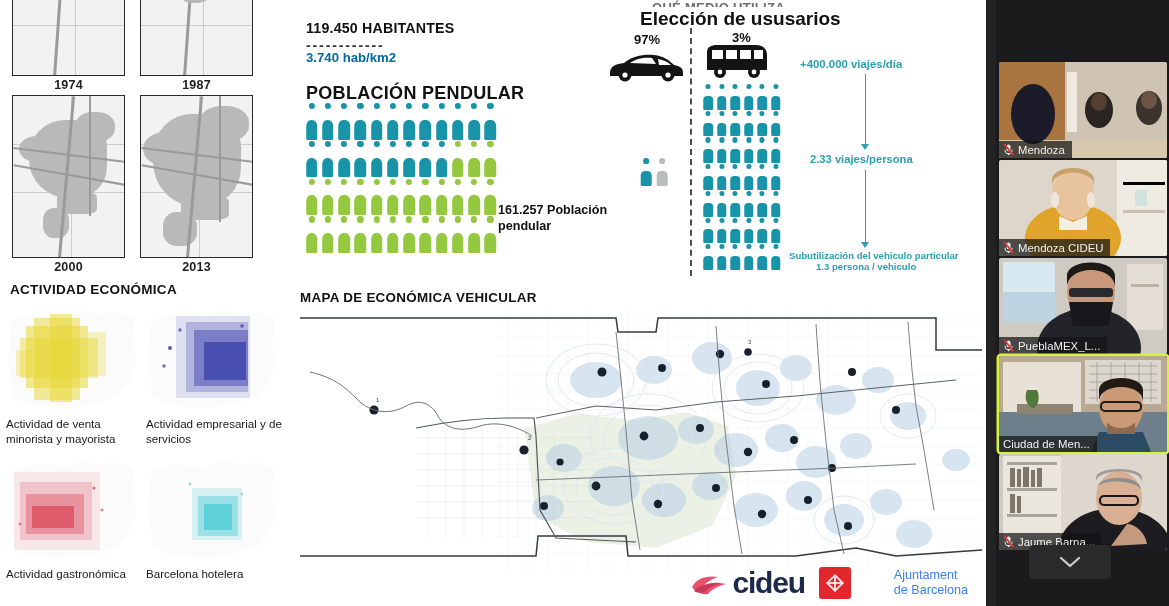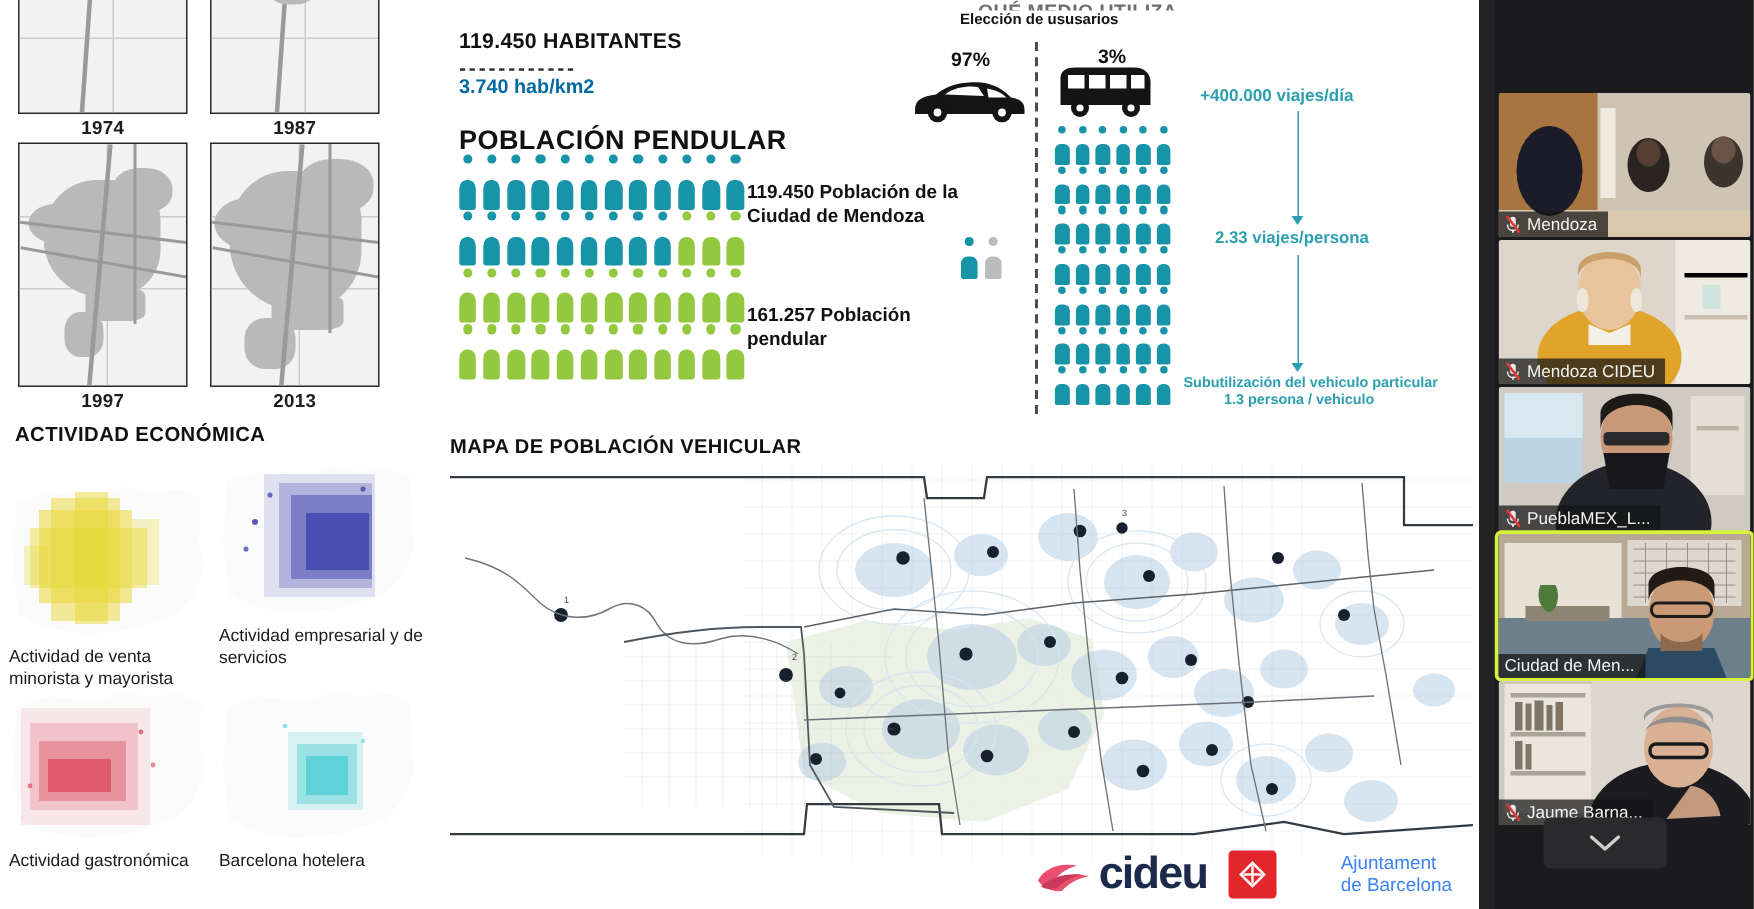--- a/index.html
+++ b/index.html
@@ -102,21 +102,21 @@
   .grey  { color: #b8bcbd; }
 
   .pop-note { position: absolute; font-size: 12.6px; font-weight: bold; color: #111; line-height: 1.3; }
 
   .divider-dash {
     position: absolute;
     border-left: 2px dashed #4c4c4c;
   }
 
   .pct { position: absolute; font-size: 13px; font-weight: bold; color: #111; }
-  .choice-title { position: absolute; font-size: 10px; font-weight: bold; color: #111; }
+  .choice-title { position: absolute; font-size: 19px; font-weight: bold; color: #111; }
   .cut-title {
     position: absolute; font-size: 13px; font-weight: bold; color: #6e6e6e;
     overflow: hidden; height: 7px; letter-spacing: .3px;
   }
 
   
   .car-icon { position: absolute; }
   .bus-icon { position: absolute; }
 
   
@@ -220,21 +220,21 @@
           <div class="hm-urban" style="left:16px;top:24px;width:78px;height:78px;border-radius:46% 34% 40% 50%;"></div>
           <div class="hm-urban" style="left:6px;top:40px;width:36px;height:26px;border-radius:50%;"></div>
           <div class="hm-urban" style="left:62px;top:16px;width:40px;height:30px;border-radius:45%;"></div>
           <div class="hm-urban" style="left:44px;top:96px;width:40px;height:22px;border-radius:25%;"></div>
           <div class="hm-urban" style="left:30px;top:112px;width:26px;height:30px;border-radius:40%;"></div>
           <div class="hm-road" style="left:52px;top:0;width:3px;height:163px;transform:rotate(5deg);"></div>
           <div class="hm-road" style="left:0;top:58px;width:113px;height:2px;transform:rotate(7deg);"></div>
           <div class="hm-road" style="left:0;top:78px;width:113px;height:2px;transform:rotate(10deg);"></div>
           <div class="hm-road" style="left:76px;top:0;width:2px;height:120px;"></div>
         </div>
-        <div class="hmap-label">1997</div>
+        <div class="hmap-label">2000</div>
       </div>
 
       <div class="hmap-cell" style="left:140px; top:95px; width:113px;">
         <div class="hmap-frame" style="height:163px;">
           <div class="hm-thin" style="left:0;top:48px;width:100%;height:1px;"></div>
           <div class="hm-thin" style="left:0;top:96px;width:100%;height:1px;"></div>
           <div class="hm-thin" style="left:58px;top:0;width:1px;height:100%;"></div>
           <div class="hm-urban" style="left:12px;top:18px;width:88px;height:92px;border-radius:44% 36% 42% 48%;"></div>
           <div class="hm-urban" style="left:2px;top:36px;width:44px;height:34px;border-radius:50%;"></div>
           <div class="hm-urban" style="left:58px;top:10px;width:50px;height:36px;border-radius:45%;"></div>
@@ -247,21 +247,21 @@
         </div>
         <div class="hmap-label">2013</div>
       </div>
     </div>
 
     <div id="econ">
       <div class="section-title" style="margin-left:10px;">ACTIVIDAD ECONÓMICA</div>
 
       <div class="econ-grid" style="height:300px;">
 
-        <div class="econ-cell" style="left:6px; top:16px;">
+        <div class="econ-cell" style="left:6px; top:2px;">
           <div class="econ-map">
             <div class="econ-outline"></div>
             <svg class="econ-dots" viewBox="0 0 132 105">
               <g fill="#e8d735">
                 <rect x="20" y="18" width="62" height="62" opacity="0.55"></rect>
                 <rect x="28" y="10" width="46" height="82" opacity="0.5"></rect>
                 <rect x="14" y="30" width="78" height="40" opacity="0.45"></rect>
                 <rect x="44" y="6" width="22" height="88" opacity="0.5"></rect>
                 <rect x="82" y="24" width="18" height="44" opacity="0.3"></rect>
                 <rect x="10" y="42" width="16" height="26" opacity="0.3"></rect>
@@ -523,21 +523,20 @@
           <div class="person green">
             <span class="head"></span>
             <span class="body"></span>
           </div>
           <div class="person green">
             <span class="head"></span>
             <span class="body"></span>
           </div>
         </div>
 
-      <div class="pop-note" style="left:206px; top:120px; width:150px;">119.450 Población de la Ciudad de Mendoza</div>
       <div class="pop-note" style="left:206px; top:202px; width:120px;">161.257 Población pendular</div>
 
       <div class="people-grid" id="pair-figures" style="left:347px; top:158px; width:30px; height:28px;
                   grid-template-columns: repeat(2, 1fr); grid-template-rows: 1fr; gap:2px;">
           <div class="person teal">
             <span class="head"></span>
             <span class="body"></span>
           </div>
           <div class="person grey">
             <span class="head"></span>
@@ -753,21 +752,21 @@
 
       <div class="tnote" style="left:518px; top:153px; font-size:11.2px;">2.33 viajes/persona</div>
       <div class="tline" style="left:573px; top:170px; height:74px;"></div>
       <div class="tarrow" style="left:569px; top:242px;"></div>
 
       <div class="tnote" style="left:497px; top:250px; font-size:9.6px;">Subutilización del vehiculo particular</div>
       <div class="tnote" style="left:524px; top:261px; font-size:9.6px;">1.3 persona / vehiculo</div>
     </div>
 
     <div id="congest">
-      <div id="cmap-title">MAPA DE POBLACIÓN VEHICULAR</div>
+      <div id="cmap-title">MAPA DE ECONÓMICA VEHICULAR</div>
 
       <div id="cmap">
 
         <svg class="gridfaint" style="left:200px; top:0; width:486px; height:262px;" viewBox="0 0 486 262">
           <g stroke="#c8c8c8" stroke-width="0.5" fill="none">
             <path d="M0 10 H486 M0 28 H486 M0 46 H486 M0 64 H486 M0 82 H486 M0 100 H486 M0 118 H486 M0 136 H486 M0 154 H486 M0 172 H486 M0 190 H486 M0 208 H486 M0 226 H486 M0 244 H486"></path>
             <path d="M12 0 V262 M32 0 V262 M52 0 V262 M72 0 V262 M92 0 V262 M112 0 V262 M132 0 V262 M152 0 V262 M172 0 V262 M192 0 V262 M212 0 V262 M232 0 V262 M252 0 V262 M272 0 V262 M292 0 V262 M312 0 V262 M332 0 V262 M352 0 V262 M372 0 V262"></path>
           </g>
         </svg>
 

